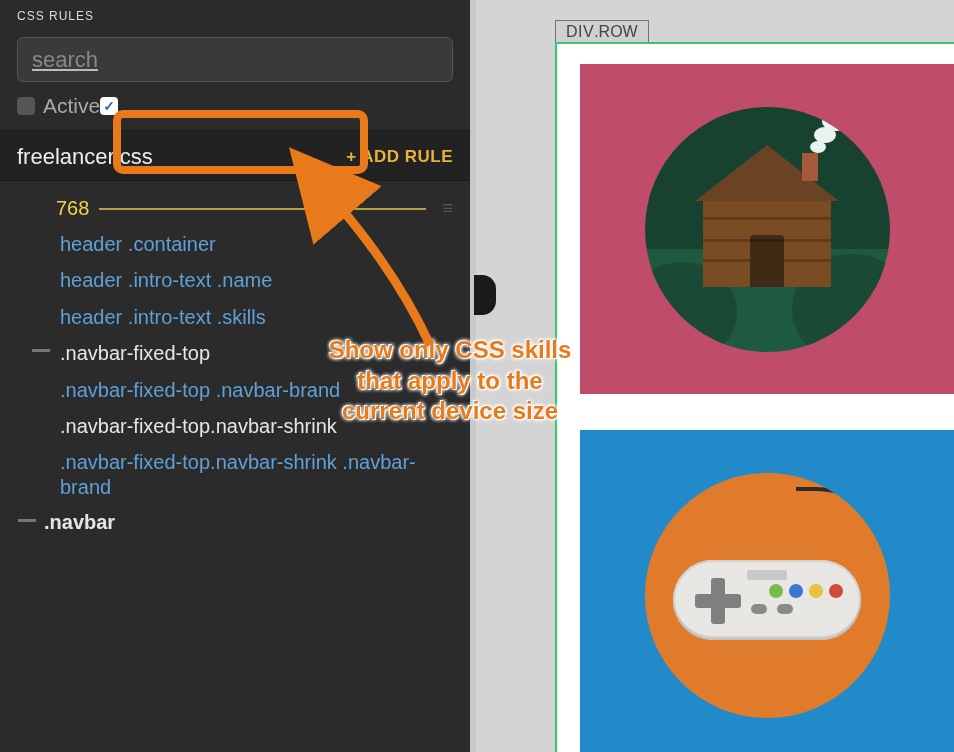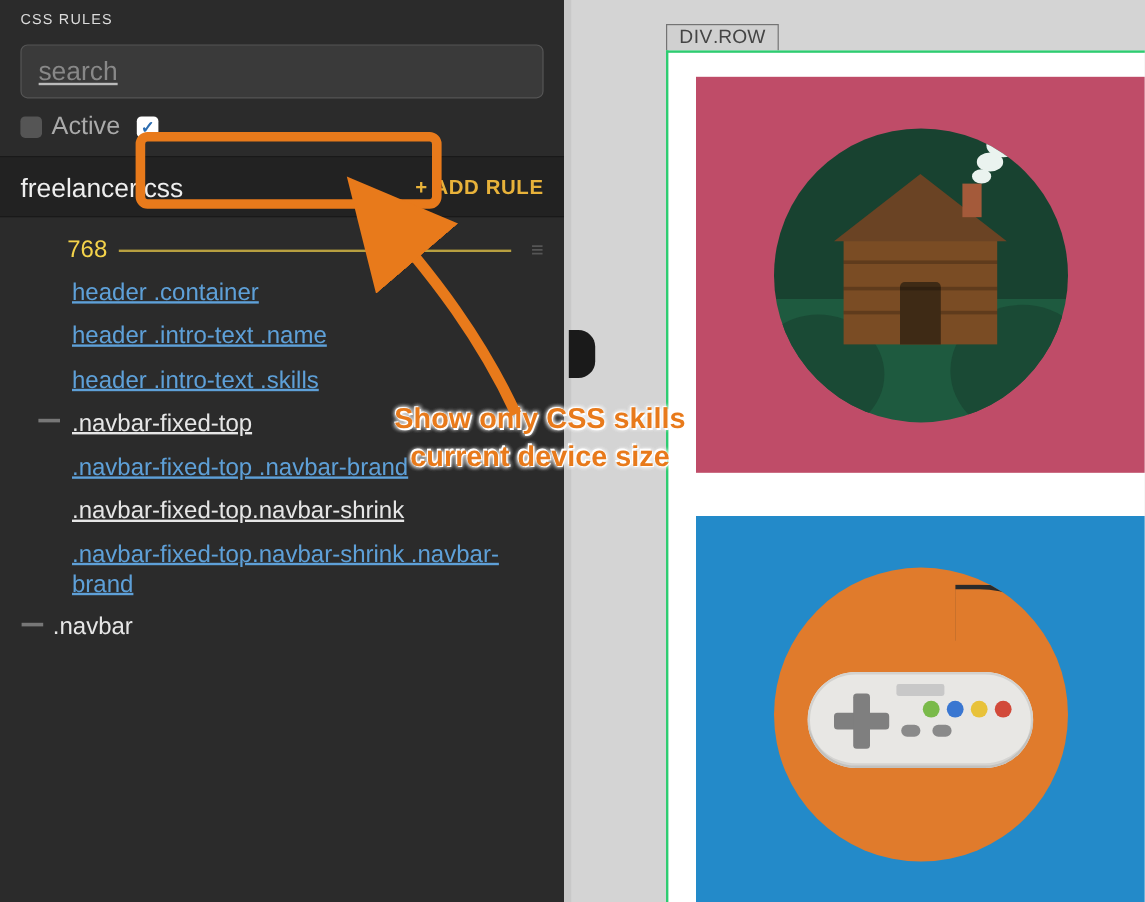--- a/index.html
+++ b/index.html
@@ -10,44 +10,44 @@
     .panel-title { padding: 9px 17px 7px; font-size: 12px; letter-spacing: 1px; color: #dcdcdc; }
 
     .search-wrap { padding: 7px 17px 8px; }
     .search-input {
       width: 100%; height: 45px; padding: 0 14px;
       background: #3a3a3a; border: 1px solid #555; border-radius: 6px;
       color: #bbb; font-size: 22px; outline: none; text-decoration: underline;
     }
     .search-input::placeholder { color: #888; }
 
-    .filters { padding: 4px 17px 12px; display: flex; align-items: center; gap: 14px; font-size: 21px; color: #aaa; }
+    .filters { padding: 4px 17px 12px; display: flex; align-items: center; font-size: 21px; color: #aaa; }
     .cb { display: inline-flex; align-items: center; gap: 8px; cursor: pointer; }
     .cb-box { width: 18px; height: 18px; border-radius: 4px; background: #fff; display: inline-flex; align-items: center; justify-content: center; font-size: 14px; color: #2b6cb0; font-weight: bold; line-height: 1; }
     .cb-box.off { background: #555; }
 
     .highlight-box { position: absolute; left: 113px; top: 110px; width: 255px; height: 64px; border: 8px solid #e87a1b; border-radius: 10px; pointer-events: none; z-index: 5; }
 
     .file-row { display:flex; align-items:center; justify-content:space-between; padding: 13px 17px 10px; background:#222; border-top:1px solid #191919; border-bottom:1px solid #191919; }
     .file-name { color:#eee; font-size:22px; }
     .add-rule { color:#e8b23a; font-size:17px; font-weight:700; letter-spacing:0.5px; }
 
     .rules { padding: 10px 0 0 0; font-size: 20px; }
     .bp-row { display:flex; align-items:center; gap:10px; padding: 6px 17px 6px 56px; color:#f3d24a; }
     .bp-line { flex:1; height:2px; background:#f3d24a; opacity:0.7; }
     .grip { color:#555; font-size:18px; padding-left:6px; }
 
-    .rule { padding: 6px 31px 6px 60px; line-height: 1.22; color:#5ea0d8; word-break: break-word; text-decoration: underline; }
+    .rule { padding: 6px 31px 6px 60px; line-height: 1.22; color:#5ea0d8; word-break: break-word; }
     .rule.active { color:#e6e6e6; }
     .rule.with-marker { position: relative; }
     .rule.with-marker::before { content:""; position:absolute; left:32px; top:14px; width:18px; height:3px; background:#777; }
 
     .nav-root { padding:6px 16px 6px 20px; color:#e6e6e6; position:relative; }
     .nav-root::before { content:""; position:absolute; left:18px; top:14px; width:18px; height:3px; background:#777; }
-    .nav-root .txt { padding-left:24px; }
+    .nav-root .txt { padding-left:24px;font-weight:bold; }
 
     .sidebar-edge { position:absolute; left:470px; top:0; width:6px; height:752px; background:#c8c8c8; }
     .sidebar-edge::after { content:""; position:absolute; left:4px; top:275px; width:22px; height:40px; background:#1a1a1a; border-radius:0 14px 14px 0; }
 
     
     .preview { position:absolute; left:555px; top:42px; width:400px; height:712px; background:#fff; border:2px solid #2ecc71; border-right:none; }
     .preview-tag { position:absolute; left:555px; top:20px; background:#d0d0d0; color:#444; font-size:16px; padding:2px 10px; letter-spacing:0.5px; border:1px solid #737373; }
     .preview-tag .dot { letter-spacing:0; }
 
     .card { position:absolute; left:580px; width:374px; height:330px; display:flex; align-items:center; justify-content:center; }
@@ -144,20 +144,21 @@
   <defs>
       <marker id="ah" markerWidth="12" markerHeight="12" refX="3" refY="5" orient="auto">
         <path d="M0,0 L10,5 L0,10 z" fill="#e87a1b"></path>
       </marker>
     </defs>
   <path d="M430,345 C 400,280 360,230 330,195" stroke="#e87a1b" stroke-width="9" fill="none" marker-end="url(#ah)"></path>
 </svg>
 
 <div class="callout">
   <div>Show only CSS skills</div>
+  <div>that apply to the</div>
   <div>current device size</div>
 </div>
 
 <div class="sidebar-edge"></div>
 
 <div class="preview-tag">
   <span>DIV</span><span class="dot">.ROW</span>
 </div>
 <div class="preview"></div>
 

